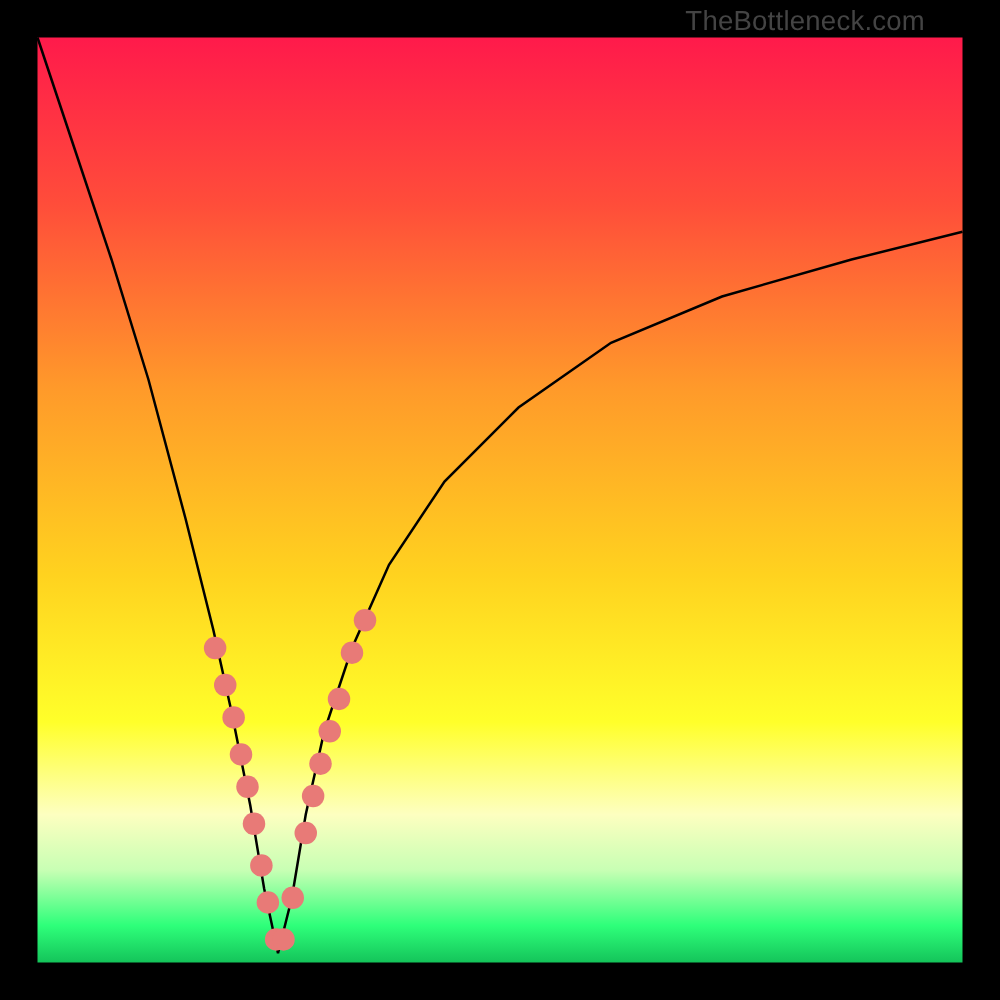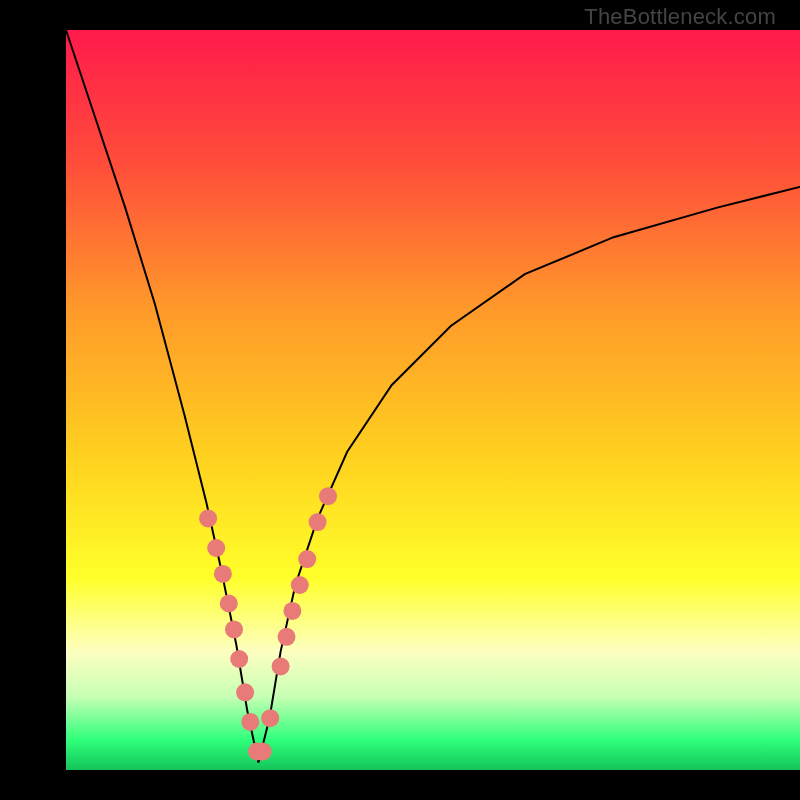--- a/index.html
+++ b/index.html
@@ -11,21 +11,20 @@
     background: #000;
     font-family: Arial, Helvetica, sans-serif;
   }
   .frame {
     position: absolute;
     left: 0;
     top: 0;
     width: 752px;
     height: 800px;
     background: #000;
-    margin-left: 36px;
   }
   .plot-area {
     position: absolute;
     left: 30px;
     top: 30px;
     width: 740px;
     height: 740px;
     
   }
   .watermark {

